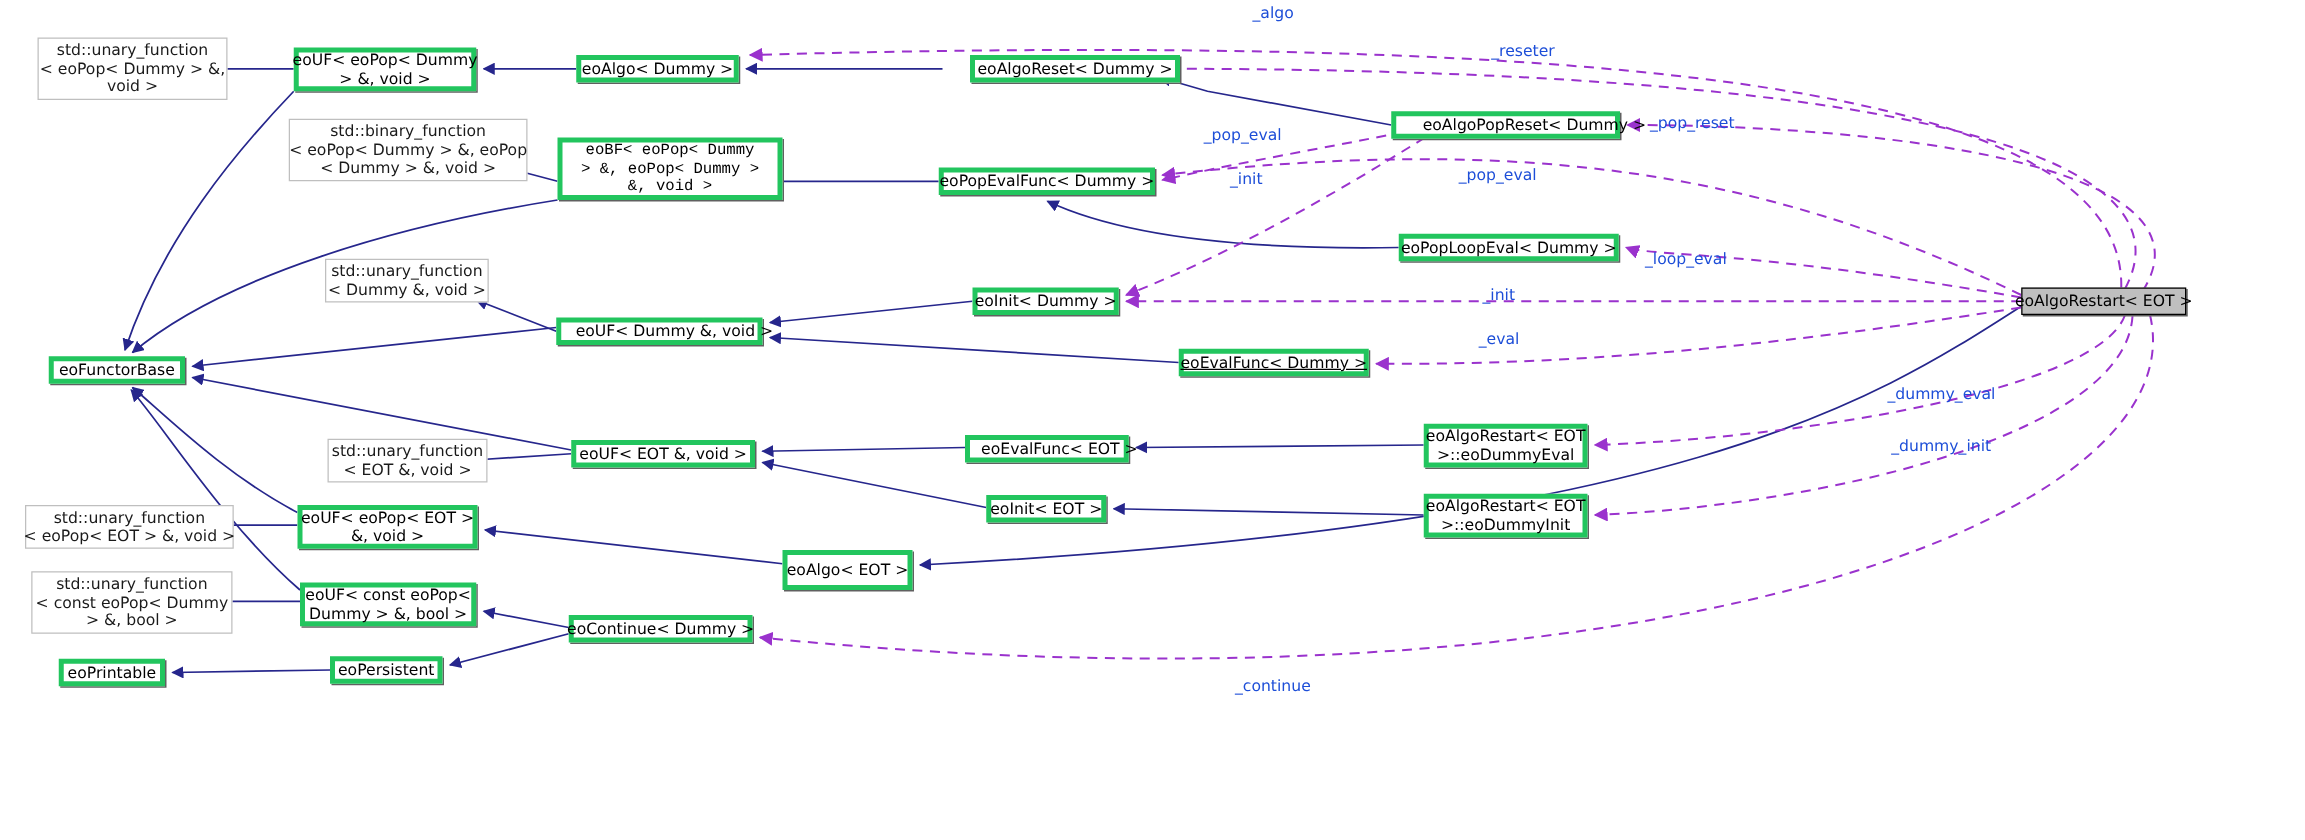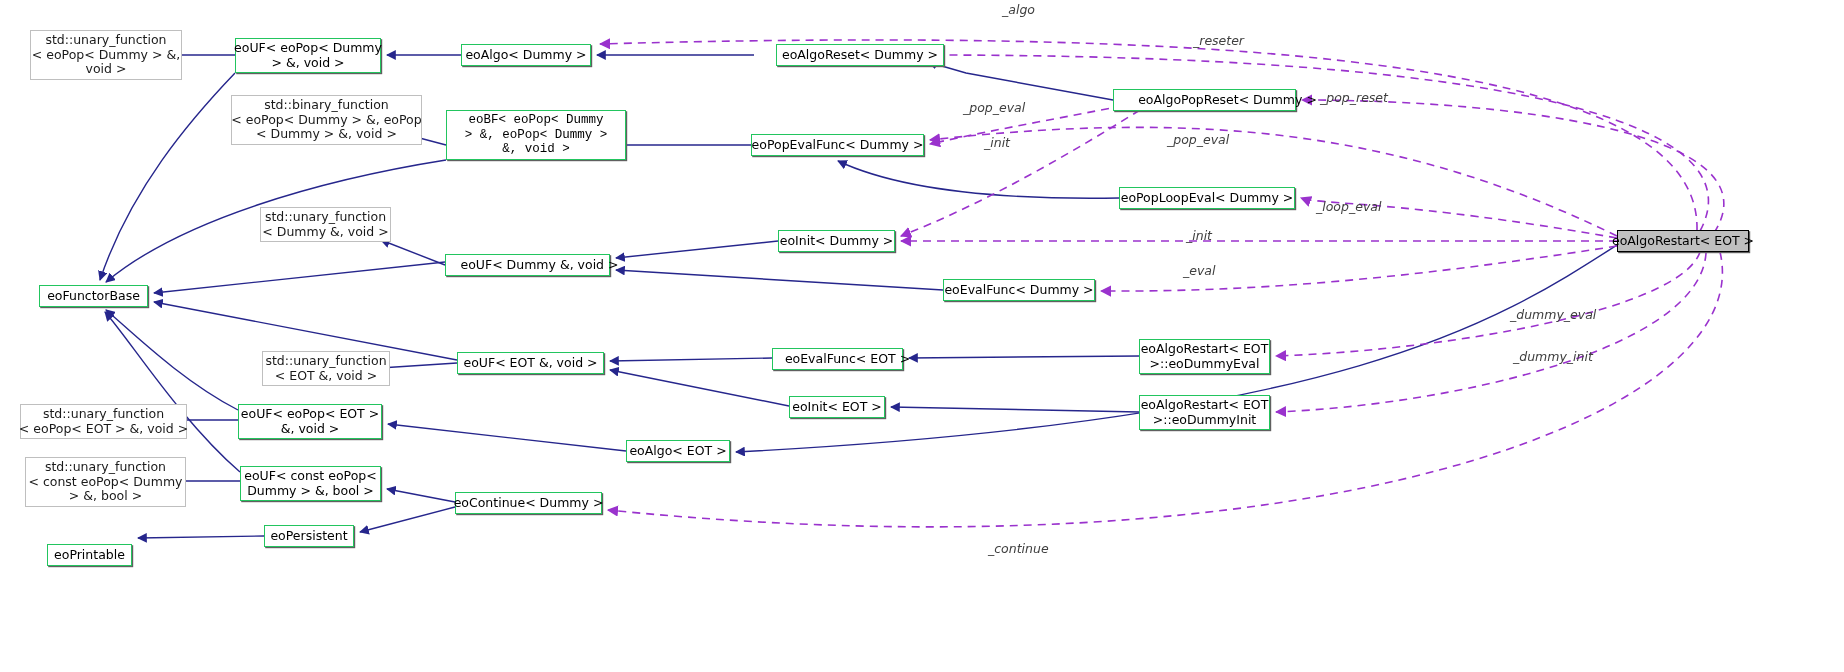--- a/index.html
+++ b/index.html
@@ -32,44 +32,43 @@
     text-align: center;
     font-size: 12.5px;
     line-height: 14.5px;
     color: #000000;
     background: #ffffff;
     white-space: pre;
     letter-spacing: 0px;
   }
   
   .node.cls {
-    border: 1px solid #22c55e;
+    border: 4px solid #22c55e;
     box-shadow: 1.2px 1.2px 0 0 #606060;
   }
   
   .node.ext {
     border: 1px solid #bfbfbf;
     color: #1a1a1a;
     background: #ffffff;
     margin-left: 16px;
   }
   
   .node.focus {
     border: 1px solid #000000;
     background: #bfbfbf;
     box-shadow: 1.2px 1.2px 0 0 #606060;
   }
   .edge-label {
     position: absolute;
     font-size: 12.5px;
     line-height: 13px;
-    color: #404040;
+    color: #1d4ed8;
     background: transparent;
     white-space: pre;
-    font-style: italic;
   }
 </style>
 </head>
 <body>
 
 <div id="canvas">
 
   <svg id="edges" viewBox="0 0 1844 672" width="1844" height="672" xmlns="http://www.w3.org/2000/svg">
     <defs>
       <marker id="arrow-inh" viewBox="0 0 10 10" refX="9" refY="5" markerWidth="7" markerHeight="7" orient="auto-start-reverse">
@@ -138,44 +137,44 @@
       <div class="node cls" style="left: 446px; top: 110px; width: 180px; height: 50px; font-family: Liberation Mono, monospace;"><span>eoBF&lt; eoPop&lt; Dummy
 &gt; &amp;, eoPop&lt; Dummy &gt;
 &amp;, void &gt;</span></div>
       <div class="node cls" style="left: 751px; top: 134px; width: 173px; height: 22px;"><span>eoPopEvalFunc&lt; Dummy &gt;</span></div>
       <div class="node cls" style="left: 1119px; top: 187px; width: 176px; height: 22px;"><span>eoPopLoopEval&lt; Dummy &gt;</span></div>
       <div class="node ext" style="left: 244px; top: 207px; width: 131px; height: 35px;"><span>std::unary_function
 &lt; Dummy &amp;, void &gt;</span></div>
       <div class="node cls" style="left: 778px; top: 230px; width: 117px; height: 22px;"><span>eoInit&lt; Dummy &gt;</span></div>
       <div class="node cls" style="left: 445px; top: 254px; width: 165px; height: 22px; padding-left: 24px;"><span>eoUF&lt; Dummy &amp;, void &gt;</span></div>
       <div class="node focus" style="left: 1617px; top: 230px; width: 132px; height: 22px;"><span>eoAlgoRestart&lt; EOT &gt;</span></div>
-      <div class="node cls" style="left: 943px; top: 279px; width: 152px; height: 22px;"><span>eoEvalFunc&lt; Dummy &gt;</span></div>
+      <div class="node cls" style="left: 943px; top: 279px; width: 152px; height: 22px; text-decoration: underline;"><span>eoEvalFunc&lt; Dummy &gt;</span></div>
       <div class="node cls" style="left: 39px; top: 285px; width: 109px; height: 22px;"><span>eoFunctorBase</span></div>
       <div class="node ext" style="left: 246px; top: 351px; width: 128px; height: 35px;"><span>std::unary_function
 &lt; EOT &amp;, void &gt;</span></div>
       <div class="node cls" style="left: 457px; top: 352px; width: 147px; height: 22px;"><span>eoUF&lt; EOT &amp;, void &gt;</span></div>
       <div class="node cls" style="left: 772px; top: 348px; width: 131px; height: 22px; padding-left: 20px;"><span>eoEvalFunc&lt; EOT &gt;</span></div>
       <div class="node cls" style="left: 1139px; top: 339px; width: 131px; height: 35px;"><span>eoAlgoRestart&lt; EOT
 &gt;::eoDummyEval</span></div>
       <div class="node ext" style="left: 4px; top: 404px; width: 167px; height: 35px;"><span>std::unary_function
 &lt; eoPop&lt; EOT &gt; &amp;, void &gt;</span></div>
       <div class="node cls" style="left: 238px; top: 404px; width: 144px; height: 35px;"><span>eoUF&lt; eoPop&lt; EOT &gt;
 &amp;, void &gt;</span></div>
       <div class="node cls" style="left: 789px; top: 396px; width: 96px; height: 22px;"><span>eoInit&lt; EOT &gt;</span></div>
       <div class="node cls" style="left: 1139px; top: 395px; width: 131px; height: 35px;"><span>eoAlgoRestart&lt; EOT
 &gt;::eoDummyInit</span></div>
-      <div class="node cls" style="left: 626px; top: 440px; width: 104px; height: 22px;"><span>eoAlgo&lt; EOT &gt;</span></div>
+      <div class="node cls" style="left: 626px; top: 440px; width: 104px; height: 32px;"><span>eoAlgo&lt; EOT &gt;</span></div>
       <div class="node ext" style="left: 9px; top: 457px; width: 161px; height: 50px;"><span>std::unary_function
 &lt; const eoPop&lt; Dummy
 &gt; &amp;, bool &gt;</span></div>
       <div class="node cls" style="left: 240px; top: 466px; width: 141px; height: 35px;"><span>eoUF&lt; const eoPop&lt;
 Dummy &gt; &amp;, bool &gt;</span></div>
       <div class="node cls" style="left: 455px; top: 492px; width: 147px; height: 22px;"><span>eoContinue&lt; Dummy &gt;</span></div>
       <div class="node cls" style="left: 264px; top: 525px; width: 90px; height: 22px;"><span>eoPersistent</span></div>
-      <div class="node cls" style="left: 47px; top: 527px; width: 85px; height: 22px; margin-top: 17px;"><span>eoPrintable</span></div>
+      <div class="node cls" style="left: 47px; top: 527px; width: 85px; height: 22px;"><span>eoPrintable</span></div>
     </div>
   <div id="label-layer">
       <div class="edge-label" style="left: 1002px; top: 3px;">_algo</div>
       <div class="edge-label" style="left: 1181px; top: 34px; margin-left: 12px;">_reseter</div>
       <div class="edge-label" style="left: 963px; top: 101px;">_pop_eval</div>
       <div class="edge-label" style="left: 1320px; top: 91px;">_pop_reset</div>
       <div class="edge-label" style="left: 984px; top: 136px;">_init</div>
       <div class="edge-label" style="left: 1167px; top: 133px;">_pop_eval</div>
       <div class="edge-label" style="left: 1316px; top: 200px;">_loop_eval</div>
       <div class="edge-label" style="left: 1186px; top: 229px;">_init</div>

